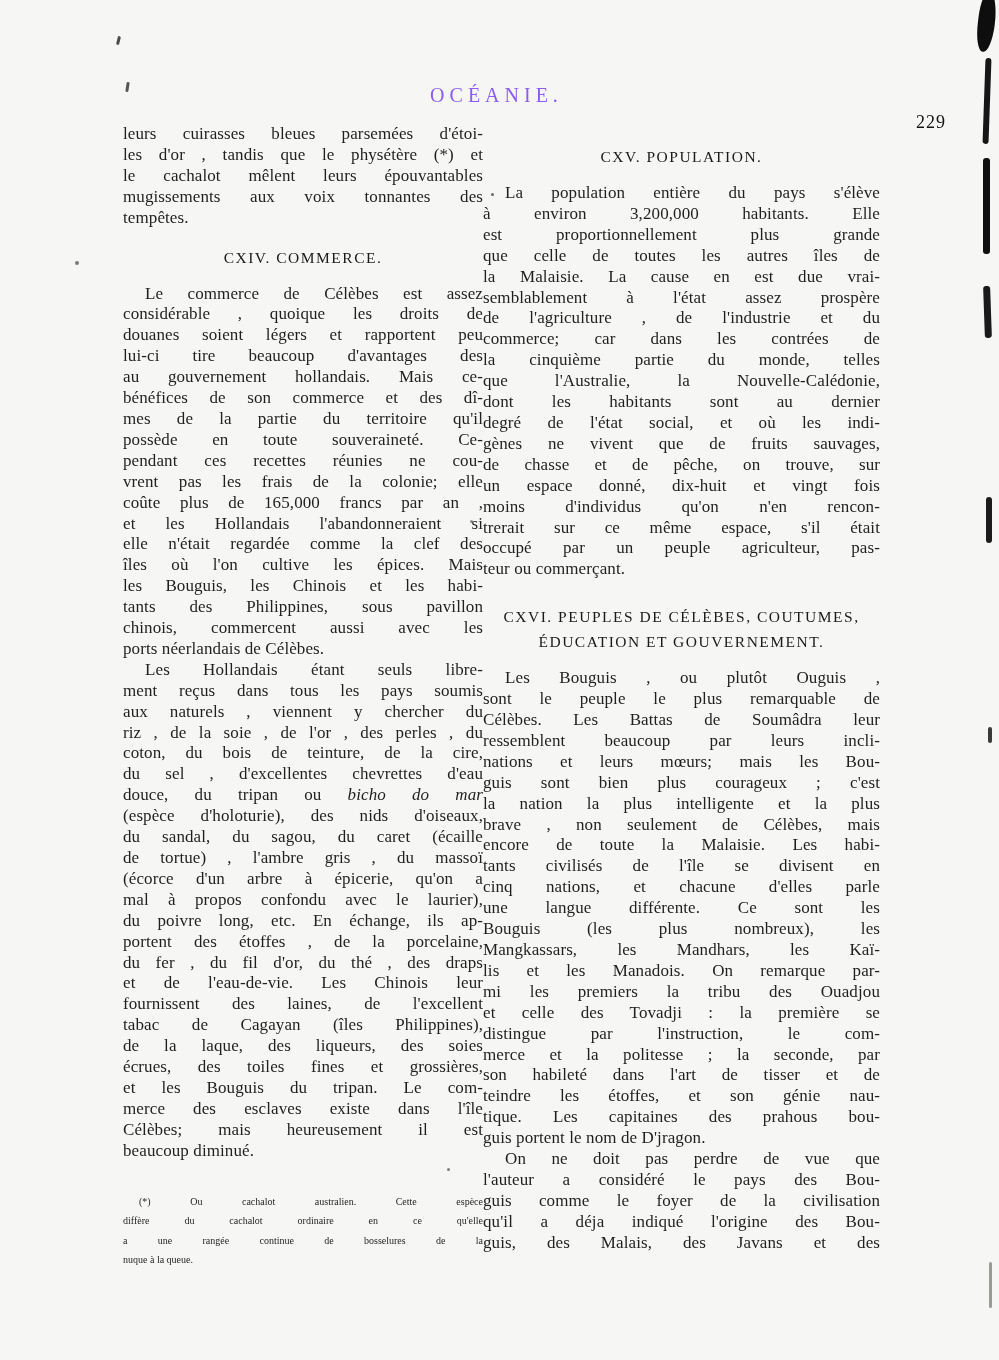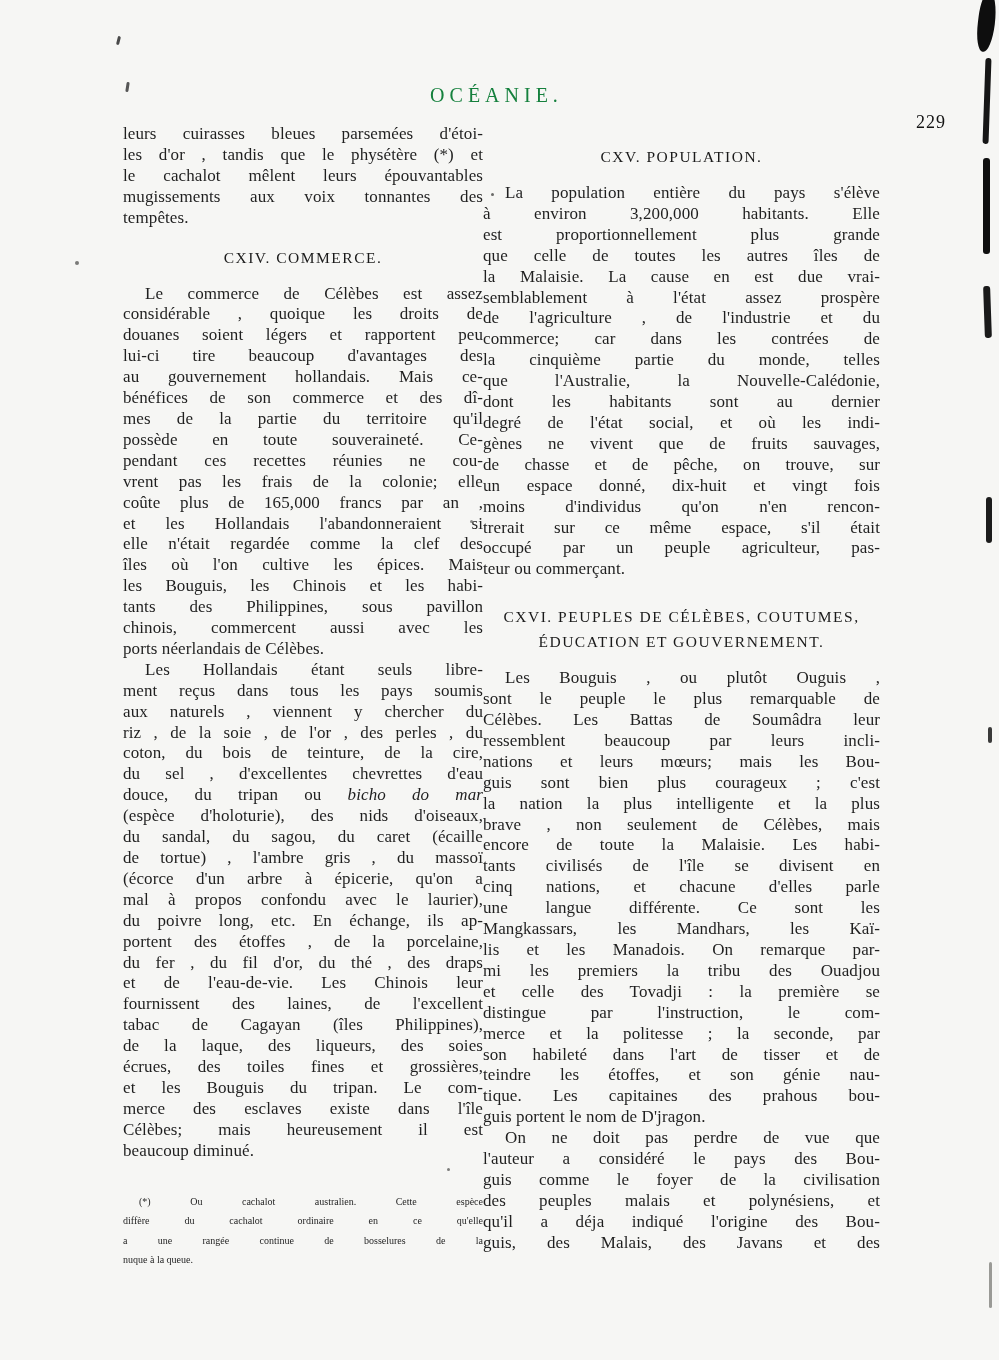--- a/index.html
+++ b/index.html
@@ -9,21 +9,21 @@
     background:#f6f6f4;
     font-family:"Liberation Serif","DejaVu Serif",serif;
     color:#1f1f1f;
     overflow:hidden;
   }
   .content{position:absolute;left:107px;top:84px;width:779px;}
   .masthead{position:relative;height:40px;}
   .masthead-title{
     position:absolute;left:0;right:0;top:0;
     text-align:center;font-size:20px;letter-spacing:5px;
-    color:#15803d;
+    color:#8b5cf6;
   }
   .page-num{
     position:absolute;left:916px;top:112px;
     font-size:18px;font-weight:normal;letter-spacing:1px;color:#141414;text-align:center;
   }
   .columns{display:flex;align-items:flex-start;}
   .col-left{width:360px;margin-left:16px;}
   .col-right{width:397px;padding-top:20px;}
   .para{font-size:17px;line-height:20.9px;letter-spacing:.1px;}
   .tline{text-align:justify;text-align-last:justify;}
@@ -182,36 +182,36 @@
             <div class="tline"><span>Célèbes. Les Battas de Soumâdra leur</span></div>
             <div class="tline"><span>ressemblent beaucoup par leurs incli-</span></div>
             <div class="tline"><span>nations et leurs mœurs; mais les Bou-</span></div>
             <div class="tline"><span>guis sont bien plus courageux ; c'est</span></div>
             <div class="tline"><span>la nation la plus intelligente et la plus</span></div>
             <div class="tline"><span>brave , non seulement de Célèbes, mais</span></div>
             <div class="tline"><span>encore de toute la Malaisie. Les habi-</span></div>
             <div class="tline"><span>tants civilisés de l'île se divisent en</span></div>
             <div class="tline"><span>cinq nations, et chacune d'elles parle</span></div>
             <div class="tline"><span>une langue différente. Ce sont les</span></div>
+            <div class="tline"><span>Bouguis (les plus nombreux), les</span></div>
             <div class="tline"><span>Mangkassars, les Mandhars, les Kaï-</span></div>
             <div class="tline"><span>lis et les Manadois. On remarque par-</span></div>
             <div class="tline"><span>mi les premiers la tribu des Ouadjou</span></div>
             <div class="tline"><span>et celle des Tovadji : la première se</span></div>
             <div class="tline"><span>distingue par l'instruction, le com-</span></div>
             <div class="tline"><span>merce et la politesse ; la seconde, par</span></div>
             <div class="tline"><span>son habileté dans l'art de tisser et de</span></div>
             <div class="tline"><span>teindre les étoffes, et son génie nau-</span></div>
             <div class="tline"><span>tique. Les capitaines des prahous bou-</span></div>
             <div class="tline tline-last"><span>guis portent le nom de D'jragon.</span></div>
           </div>
         <div class="para cont">
             <div class="tline"><span>On ne doit pas perdre de vue que</span></div>
             <div class="tline"><span>l'auteur a considéré le pays des Bou-</span></div>
             <div class="tline"><span>guis comme le foyer de la civilisation</span></div>
-            <div class="tline"><span>des peuples malais et polynésiens, et</span></div>
             <div class="tline"><span>qu'il a déja indiqué l'origine des Bou-</span></div>
             <div class="tline tline-last"><span>guis, des Malais, des Javans et des</span></div>
           </div>
       </div>
 
     </div>
   </div>
 </div>
 
 </body></html>

